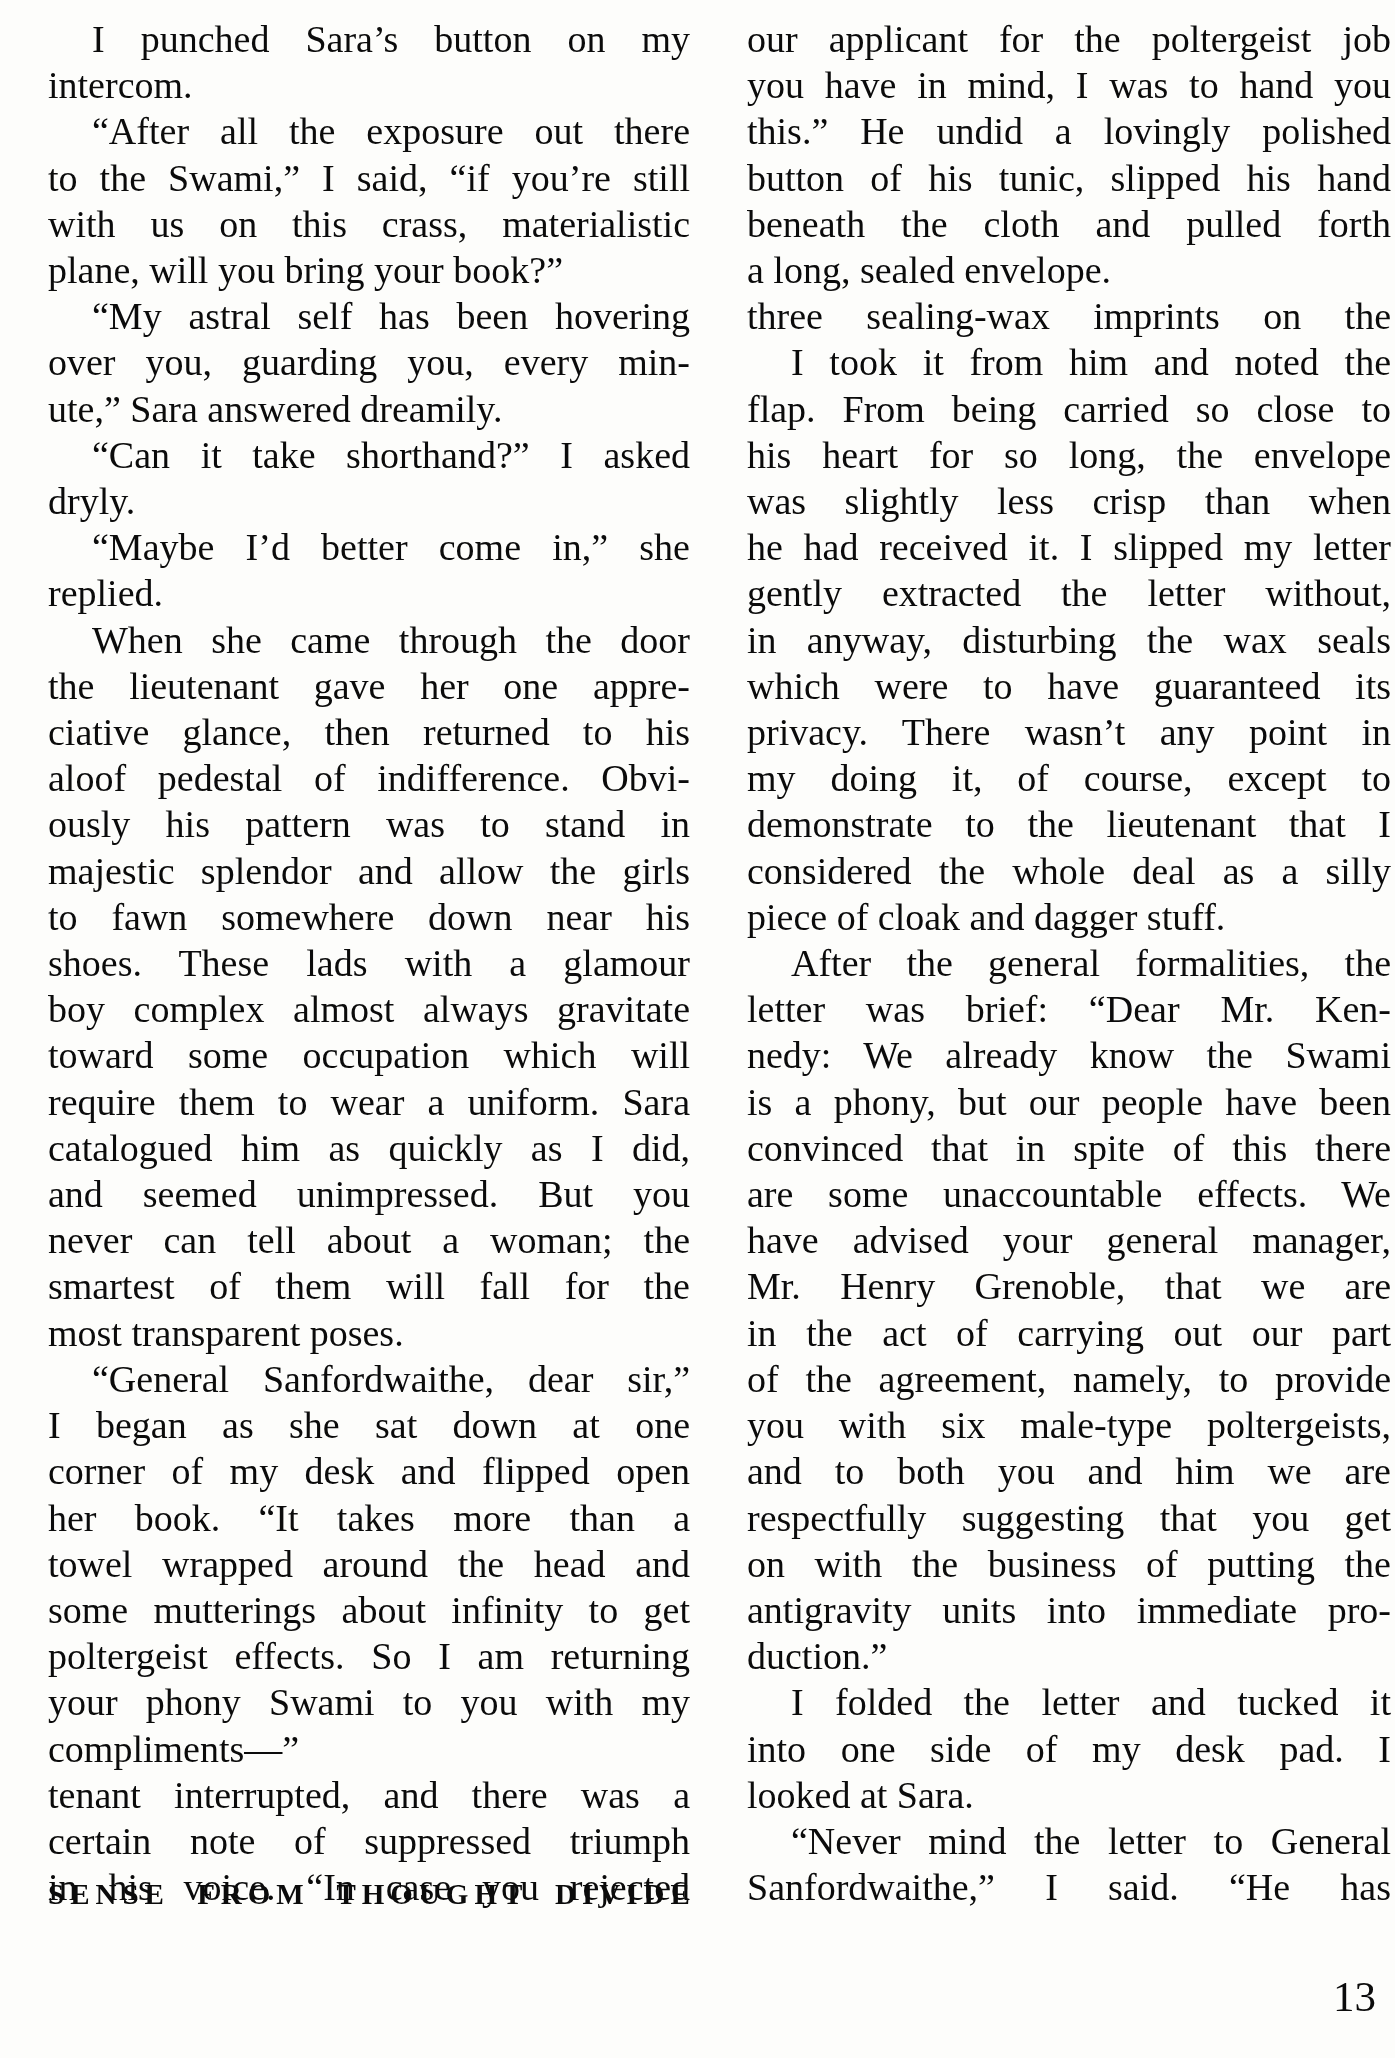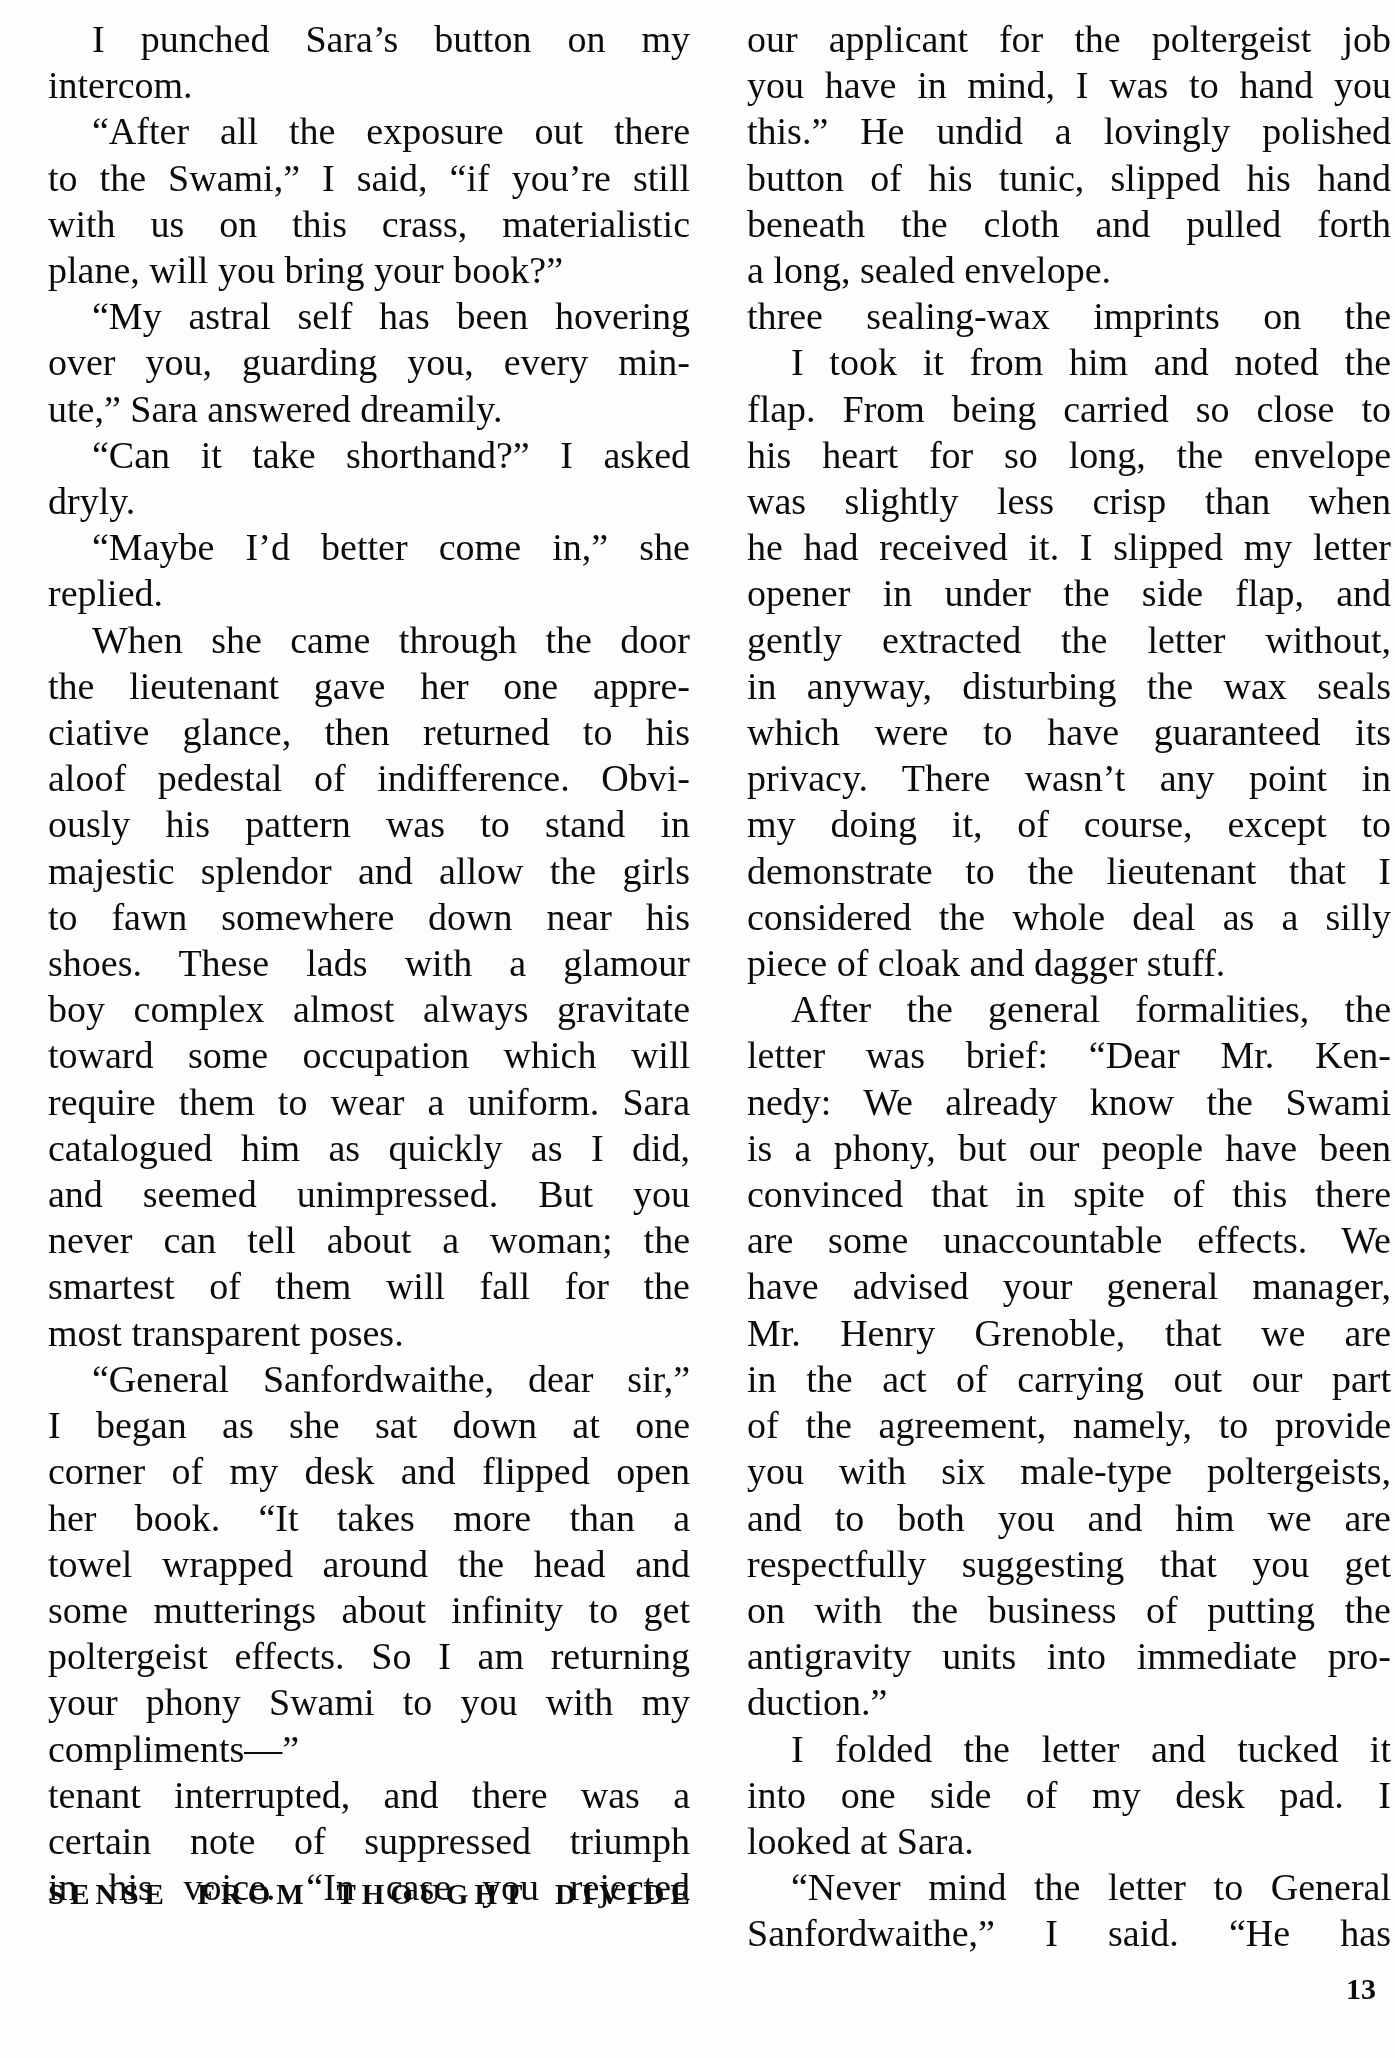--- a/index.html
+++ b/index.html
@@ -41,22 +41,22 @@
     font-size: 29px;
     font-weight: bold;
     letter-spacing: 6px;
     word-spacing: 14px;
     white-space: nowrap;
   }
   .page-number {
     position: absolute;
     right: 38px;
     top: 1972px;
-    font-size: 30px;
-    font-weight: bold;
+    font-size: 43px;
+    font-weight: normal;
   }
 </style>
 </head>
 <body>
 
 <div class="page">
   <div class="col left">
       <div class="line indent">I punched Sara’s button on my</div>
       <div class="line end">intercom.</div>
       <div class="line indent">“After all the exposure out there</div>
@@ -105,21 +105,20 @@
       <div class="line">this.” He undid a lovingly polished</div>
       <div class="line">button of his tunic, slipped his hand</div>
       <div class="line">beneath the cloth and pulled forth</div>
       <div class="line end">a long, sealed envelope.</div>
       <div class="line">three sealing-wax imprints on the</div>
       <div class="line indent">I took it from him and noted the</div>
       <div class="line">flap. From being carried so close to</div>
       <div class="line">his heart for so long, the envelope</div>
       <div class="line">was slightly less crisp than when</div>
       <div class="line">he had received it. I slipped my letter</div>
-      <div class="line">opener in under the side flap, and</div>
       <div class="line">gently extracted the letter without,</div>
       <div class="line">in anyway, disturbing the wax seals</div>
       <div class="line">which were to have guaranteed its</div>
       <div class="line">privacy. There wasn’t any point in</div>
       <div class="line">my doing it, of course, except to</div>
       <div class="line">demonstrate to the lieutenant that I</div>
       <div class="line">considered the whole deal as a silly</div>
       <div class="line end">piece of cloak and dagger stuff.</div>
       <div class="line indent">After the general formalities, the</div>
       <div class="line">letter was brief: “Dear Mr. Ken-</div>

